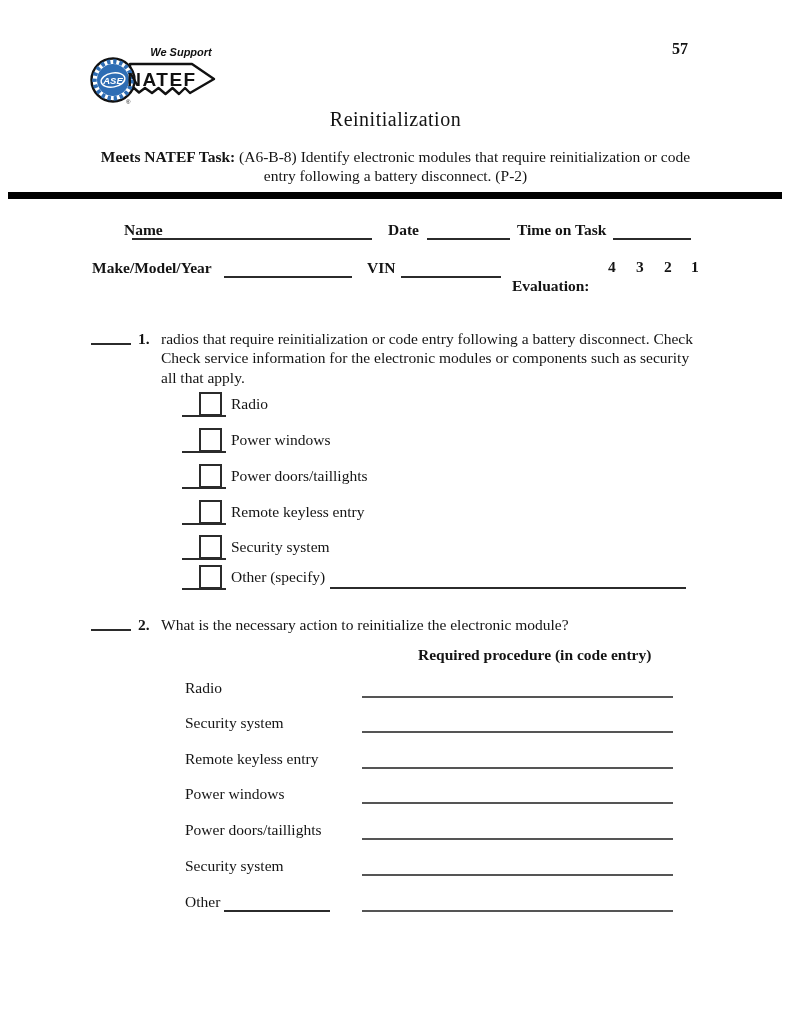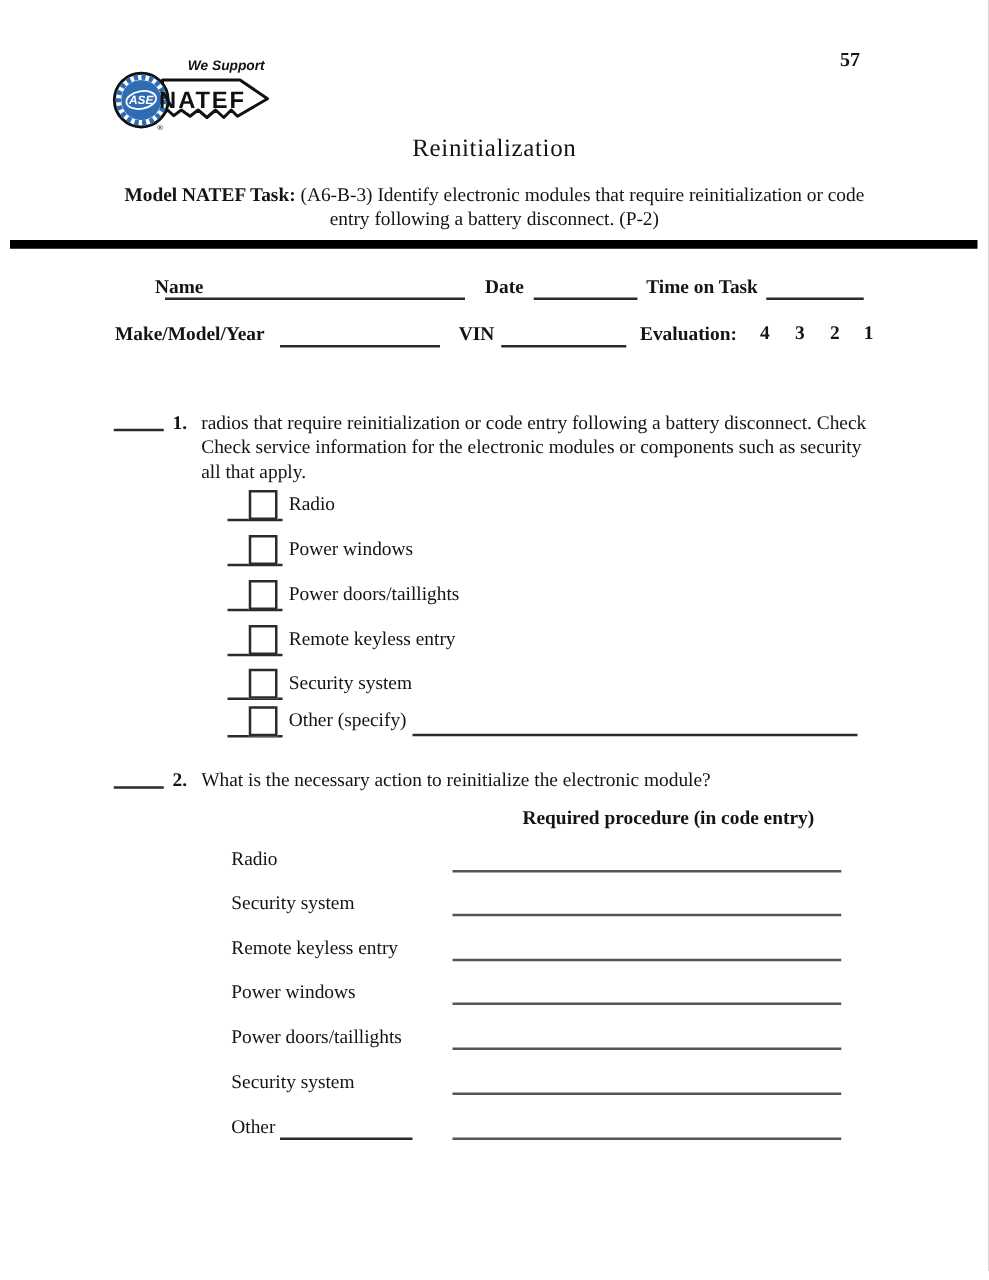--- a/index.html
+++ b/index.html
@@ -52,37 +52,37 @@
 
       <text x="95" y="16" text-anchor="middle" fill="#111111" font-family="Liberation Sans, sans-serif" font-size="11" font-weight="bold" font-style="italic">We Support</text>
 
       <text x="76" y="46" text-anchor="middle" fill="#111111" font-family="Liberation Sans, sans-serif" font-size="19" font-weight="bold" letter-spacing="1.5">NATEF</text>
     </svg>
   </div>
 
   <div class="pagenum">57</div>
 
   <div class="title">Reinitialization</div>
-  <div class="taskline" style="top:148px;"><span class="b">Model NATEF Task:</span>&nbsp;<span>(A6-B-3)  Identify electronic modules that require reinitialization or code</span></div>
+  <div class="taskline" style="top:148px;"><span class="b">Meets NATEF Task:</span>&nbsp;<span>(A6-B-8)  Identify electronic modules that require reinitialization or code</span></div>
   <div class="taskline" style="top:167px;">entry following a battery disconnect.  (P-2)</div>
 
   <div class="rule"></div>
 
   <span class="abs b t15" style="left:92px;top:220px;margin-left:32px;">Name</span>
   <div class="fline" style="left:132px;top:222px;width:240px;"></div>
   <span class="abs b t15" style="left:388px;top:220px;">Date</span>
   <div class="fline" style="left:427px;top:222px;width:83px;"></div>
   <span class="abs b t15" style="left:517px;top:220px;">Time on Task</span>
   <div class="fline" style="left:613px;top:222px;width:78px;"></div>
 
   <span class="abs b t15" style="left:92px;top:258px;">Make/Model/Year</span>
   <div class="fline" style="left:224px;top:260px;width:128px;"></div>
   <span class="abs b t15" style="left:367px;top:258px;">VIN</span>
   <div class="fline" style="left:401px;top:260px;width:100px;"></div>
-  <span class="abs b t15" style="left:512px;top:258px;">Evaluation:</span>
+  <span class="abs b t15" style="left:512px;top:276px;">Evaluation:</span>
   <span class="abs evalnum" style="left:608px;top:258px;">4</span>
   <span class="abs evalnum" style="left:636px;top:258px;">3</span>
   <span class="abs evalnum" style="left:664px;top:258px;">2</span>
   <span class="abs evalnum" style="left:691px;top:258px;">1</span>
 
   <div class="qblank" style="left:91px;top:330px;"></div>
   <span class="abs b t15" style="left:138px;top:329px;">1.</span>
   <div class="qtext" style="left:161px;top:329px;">
     <div>radios that require reinitialization or code entry following a battery disconnect.  Check</div>
     <div>Check service information for the electronic modules or components such as security</div>

